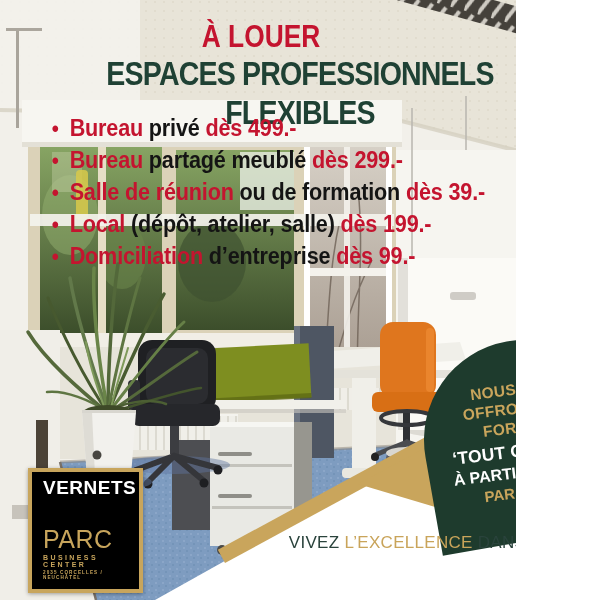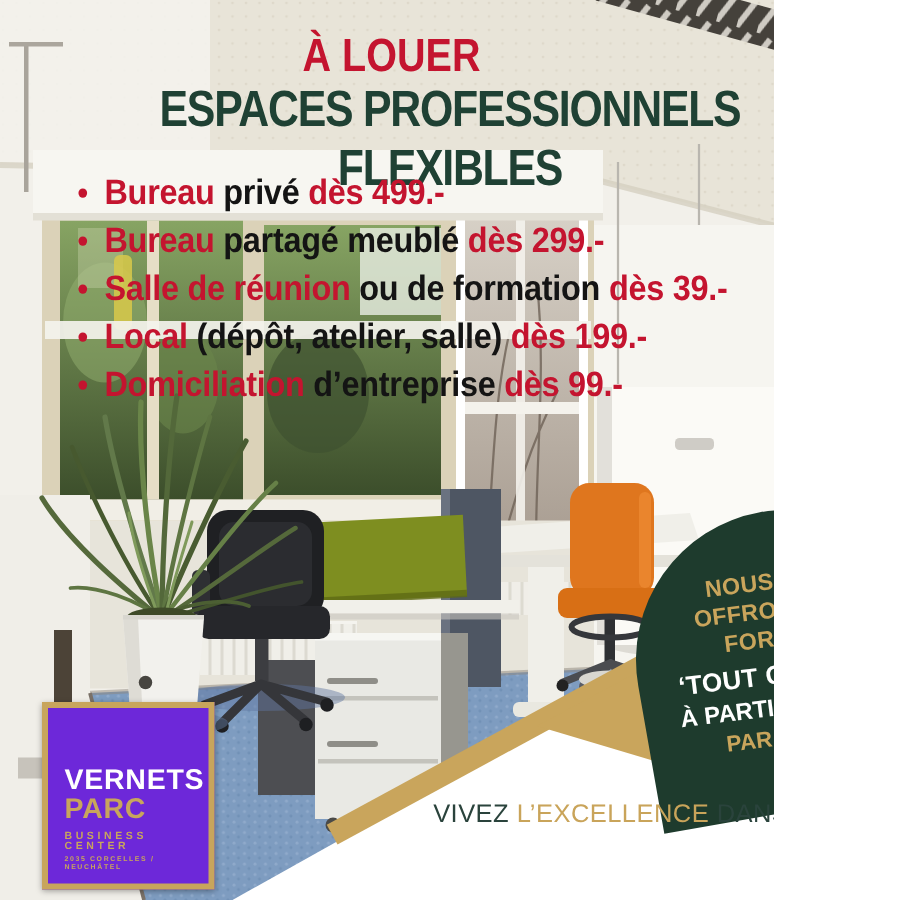--- a/index.html
+++ b/index.html
@@ -41,25 +41,25 @@
           display:flex;flex-direction:column;justify-content:center;align-items:center;
           transform:rotate(3deg);text-align:center;}
   .b-gold{color:#c9a55c;font-size:15.5px;font-weight:700;line-height:19px;letter-spacing:.3px;}
   .b-high{color:#fff;font-size:17.5px;font-weight:800;line-height:22px;letter-spacing:.2px;margin-top:3px;}
   .b-price{color:#fff;font-size:16px;font-weight:600;line-height:21px;}
   .b-price .big{font-size:17.5px;font-weight:800;}
   .b-foot{color:#c9a55c;font-size:15px;font-weight:700;line-height:20px;}
 
   
   .logo{position:absolute;left:28px;top:468px;width:115px;height:125px;
-        background:#6d28d9;border:4px solid #c8a55c;box-shadow:0 1px 4px rgba(0,0,0,.35);
+        background:#000000;border:4px solid #c8a55c;box-shadow:0 1px 4px rgba(0,0,0,.35);
         display:flex;flex-direction:column;justify-content:flex-end;
         padding:0 0 9px 11px;}
   .logo .l1{color:#ffffff;font-size:19px;font-weight:800;letter-spacing:.5px;line-height:19px;}
-  .logo .l2{color:#c8a55c;font-size:19px;font-weight:700;letter-spacing:.5px;line-height:19px;}
+  .logo .l2{color:#c8a55c;font-size:25px;font-weight:400;letter-spacing:.5px;line-height:19px;margin-top:33px;}
   .logo .l3{color:#c8a55c;font-size:7px;font-weight:700;letter-spacing:2.4px;margin-top:5px;}
   .logo .l4{color:#c8a55c;font-size:4.6px;font-weight:700;letter-spacing:1.1px;margin-top:2px;}
 
   
   .tagline{position:absolute;left:180px;top:527px;width:415px;text-align:center;
         font-size:17px;font-weight:400;line-height:31px;letter-spacing:.3px;margin-left:20px;}
   .tg-green{color:#2a433c;} .tg-gold{color:#c9a45a;}
 </style>
 </head>
 <body>

